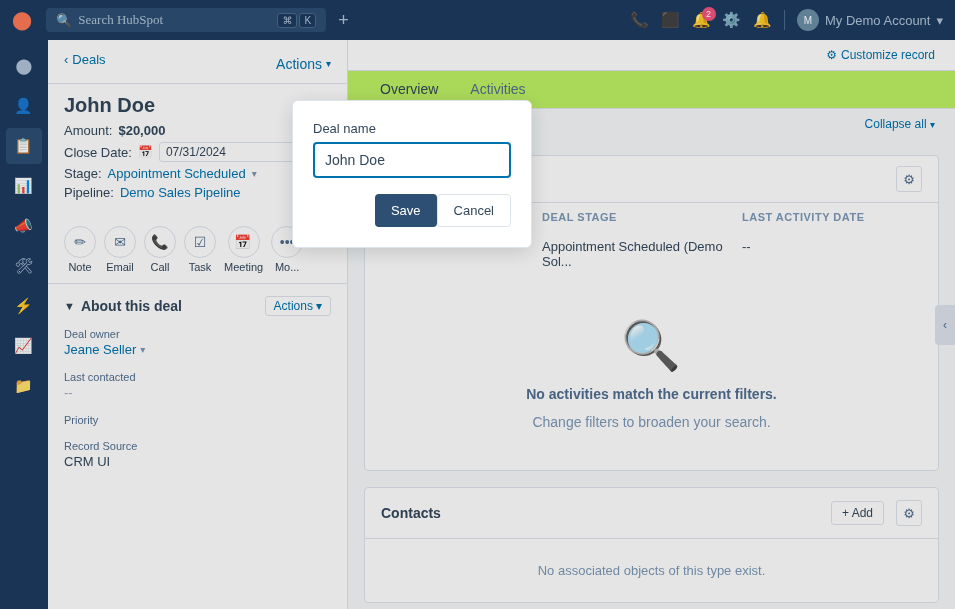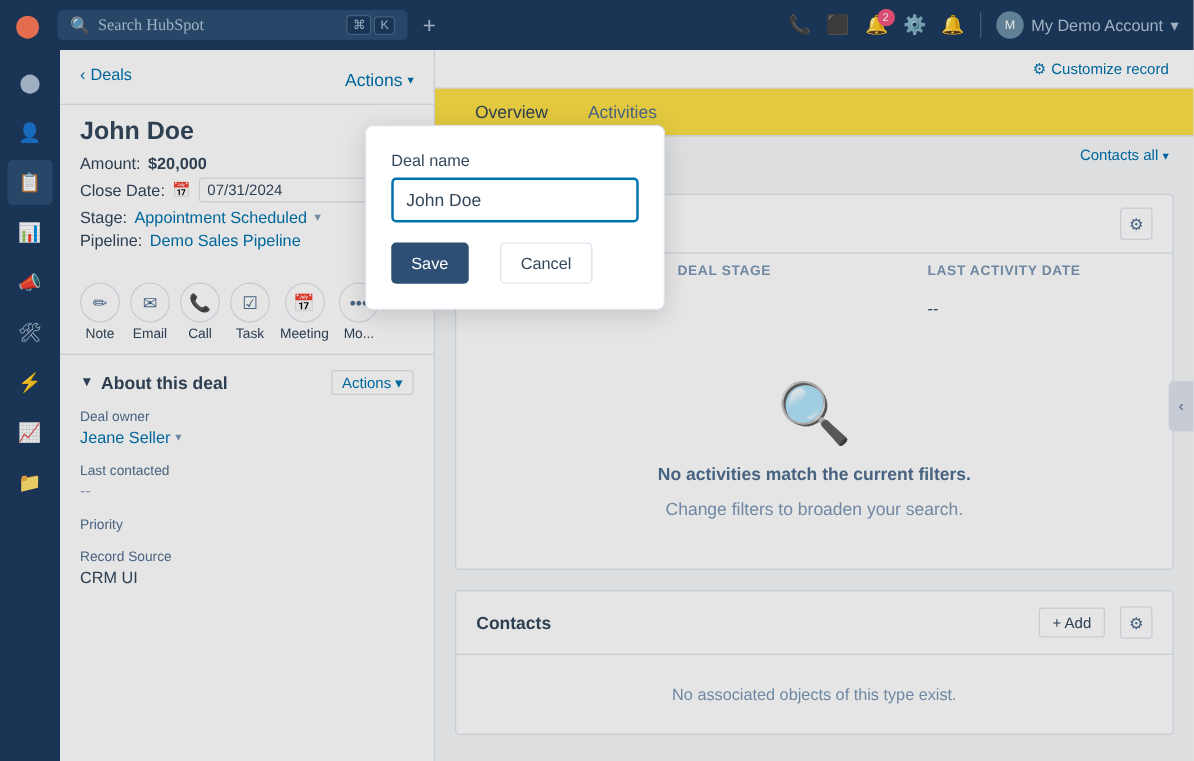--- a/index.html
+++ b/index.html
@@ -197,21 +197,21 @@
       padding: 8px 20px;
       border-bottom: 1px solid #dde3ed;
       background: white;
     }
     .customize-link { color: #0073ae; font-size: 12px; cursor: pointer; display: flex; align-items: center; gap: 4px; }
     .gear-small { font-size: 12px; }
 
     
     .tabs {
       display: flex; border-bottom: 1px solid #dde3ed;
-      background: #fde047; padding: 0 16px; text-align: center;
+      background: #bef264; padding: 0 16px; text-align: center;
     }
     .tab {
       padding: 10px 16px; font-size: 14px; cursor: pointer;
       color: #516f90; border-bottom: 2px solid transparent;
       margin-bottom: -1px;
     }
     .tab.active { color: #33475b; border-bottom: 2px solid #ff7a59; font-weight: 500; }
 
     
     .activity-section {
@@ -311,21 +311,21 @@
     .modal-label { font-size: 13px; font-weight: 500; color: #33475b; margin-bottom: 6px; }
     .modal-input {
       width: 100%;
       border: 2px solid #0073ae;
       border-radius: 4px;
       padding: 8px 10px;
       font-size: 14px;
       color: #33475b;
       outline: none;
     }
-    .modal-buttons { display: flex; gap: 25px; margin-top: 0; }
+    .modal-buttons { display: flex; gap: 0; margin-top: 0; justify-content: flex-end; }
     .btn-save {
       background: #2d4f73; color: white;
       border: none; border-radius: 4px;
       padding: 8px 16px; font-size: 13px; font-weight: 500;
       cursor: pointer;
     }
     .btn-cancel {
       background: white; color: #33475b;
       border: 1px solid #dde3ed; border-radius: 4px;
       padding: 8px 16px; font-size: 13px;
@@ -499,36 +499,37 @@
     <div class="tabs">
       <div class="tab active">
         <span>Overview</span>
       </div>
       <div class="tab">
         <span>Activities</span>
       </div>
     </div>
 
     <div class="collapse-all">
-      <span>Contacts all</span>
+      <span>Collapse all</span>
       <span class="collapse-arrow"> ▾</span>
     </div>
 
     <div class="activity-section">
       <div class="activity-header">
         <div></div>
         <div class="gear-btn">⚙</div>
       </div>
       <div class="activity-cols">
         <div class="col-name"></div>
         <div class="col-deal-stage">DEAL STAGE</div>
         <div class="col-last-activity">LAST ACTIVITY DATE</div>
       </div>
       <div style="padding: 8px 16px; font-size:13px; color:#33475b; display:flex;">
         <div class="col-name"></div>
+        <div class="col-deal-stage">Appointment Scheduled (Demo Sol...</div>
         <div class="col-last-activity">--</div>
       </div>
       <div class="activity-empty">
         <div style="font-size:48px;color:#c4d0dd;">🔍</div>
         <div class="empty-msg">No activities match the current filters.</div>
         <div class="empty-sub">Change filters to broaden your search.</div>
       </div>
     </div>
 
     <div class="contacts-section">

